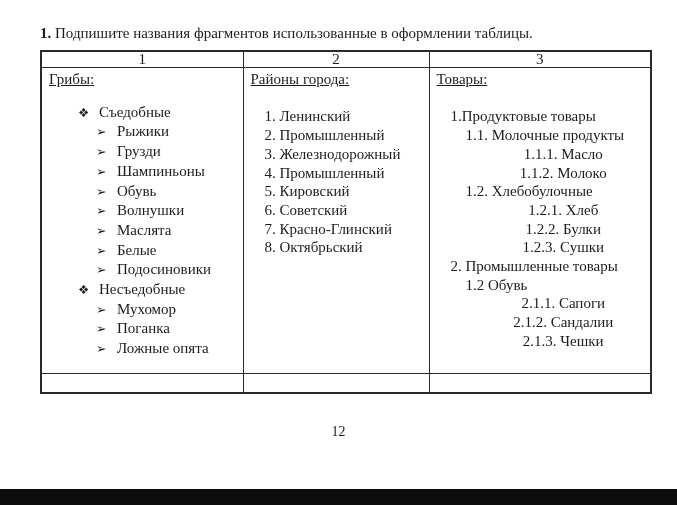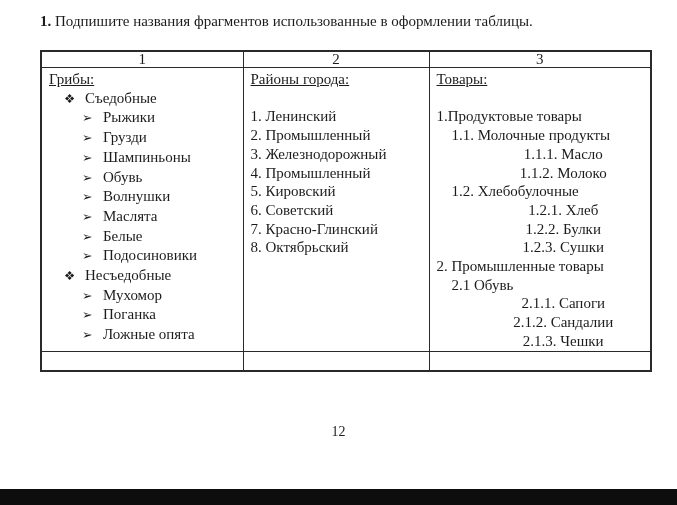--- a/index.html
+++ b/index.html
@@ -13,21 +13,21 @@
     width:677px;height:505px;
     background:var(--paper);
     font-family:"Liberation Serif","DejaVu Serif",serif;
     color:var(--text);
     overflow:hidden;
     position:relative;
   }
   .page{position:absolute;inset:0;}
 
   .task-heading{
-    position:absolute;left:40px;top:12px;
+    position:absolute;left:40px;top:24px;
     font-size:15px;line-height:19px;white-space:nowrap;
   }
   .task-num{font-weight:bold;}
 
   table.frag-table{
     position:absolute;left:40px;top:50px;
     width:610px;
     border-collapse:collapse;
     table-layout:fixed;
     border:2px solid var(--border);
@@ -47,21 +47,21 @@
   .frag-table td{
     border:1px solid var(--border);
     vertical-align:top;
     padding:2px 4px 0 7px;
     font-size:15px;
   }
   .frag-table tr.body-row td{height:272px;}
   .frag-table tr.empty-row td{height:18px;padding:0;}
 
   .cell-title{line-height:18.7px;text-decoration:underline;}
-  .cell-list{margin:0;padding:0;}
+  .cell-list{margin:14px;padding:0;}
   .cell-list.gap-top{margin-top:18.7px;}
   .li{line-height:18.7px;white-space:nowrap;}
   .indent-0{padding-left:0;}
   .indent-1{padding-left:15px;}
   .indent-2{padding-left:33px;}
   .indent-3{padding-left:44px;text-align:center;}
   .bullet{
     display:inline-block;width:21px;
     font-family:"DejaVu Sans",sans-serif;
     font-size:12.5px;
@@ -137,21 +137,21 @@
           <div class="cell-list gap-top">
               <div class="li indent-0"><span>1.Продуктовые товары</span></div>
               <div class="li indent-1"><span>1.1. Молочные продукты</span></div>
               <div class="li indent-3"><span>1.1.1. Масло</span></div>
               <div class="li indent-3"><span>1.1.2. Молоко</span></div>
               <div class="li indent-1"><span>1.2. Хлебобулочные</span></div>
               <div class="li indent-3"><span>1.2.1. Хлеб</span></div>
               <div class="li indent-3"><span>1.2.2. Булки</span></div>
               <div class="li indent-3"><span>1.2.3. Сушки</span></div>
               <div class="li indent-0"><span>2. Промышленные товары</span></div>
-              <div class="li indent-1"><span>2.1 Обувь</span></div>
+              <div class="li indent-1"><span>1.2 Обувь</span></div>
               <div class="li indent-3"><span>2.1.1. Сапоги</span></div>
               <div class="li indent-3"><span>2.1.2. Сандалии</span></div>
               <div class="li indent-3"><span>2.1.3.  Чешки</span></div>
             </div>
         </td>
       </tr>
       <tr class="empty-row">
         <td></td>
         <td></td>
         <td></td>

